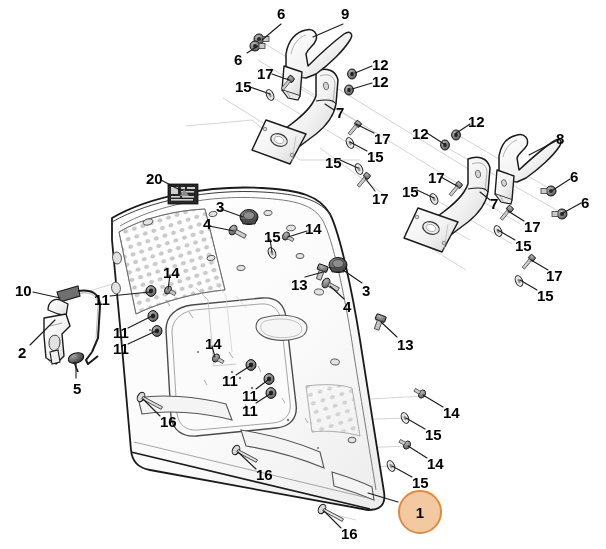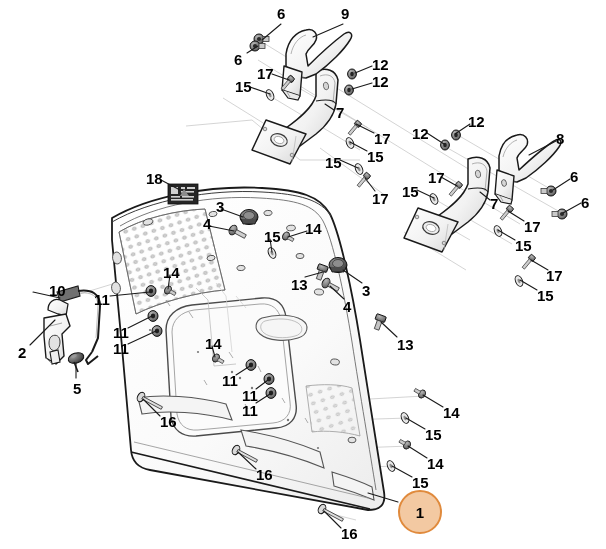--- a/index.html
+++ b/index.html
@@ -572,35 +572,35 @@
       <div class="callout-label" style="left: 556px; top: 131px;">8</div>
       <div class="callout-label" style="left: 325px; top: 155px;">15</div>
       <div class="callout-label" style="left: 372px; top: 191px;">17</div>
       <div class="callout-label" style="left: 570px; top: 169px;">6</div>
       <div class="callout-label" style="left: 581px; top: 195px;">6</div>
       <div class="callout-label" style="left: 428px; top: 170px;">17</div>
       <div class="callout-label" style="left: 402px; top: 184px;">15</div>
       <div class="callout-label" style="left: 490px; top: 196px;">7</div>
       <div class="callout-label" style="left: 524px; top: 219px;">17</div>
       <div class="callout-label" style="left: 515px; top: 238px;">15</div>
-      <div class="callout-label" style="left: 146px; top: 171px;">18</div>
+      <div class="callout-label" style="left: 146px; top: 171px;">20</div>
       <div class="callout-label" style="left: 216px; top: 199px;">3</div>
       <div class="callout-label" style="left: 203px; top: 216px;">4</div>
       <div class="callout-label" style="left: 305px; top: 221px;">14</div>
       <div class="callout-label" style="left: 264px; top: 229px;">15</div>
       <div class="callout-label" style="left: 546px; top: 268px;">17</div>
       <div class="callout-label" style="left: 537px; top: 288px;">15</div>
       <div class="callout-label" style="left: 291px; top: 277px;">13</div>
       <div class="callout-label" style="left: 362px; top: 283px;">3</div>
       <div class="callout-label" style="left: 343px; top: 299px;">4</div>
       <div class="callout-label" style="left: 163px; top: 265px;">14</div>
       <div class="callout-label" style="left: 94px; top: 292px;">11</div>
       <div class="callout-label" style="left: 113px; top: 325px;">11</div>
       <div class="callout-label" style="left: 113px; top: 341px;">11</div>
-      <div class="callout-label" style="left: 15px; top: 283px; margin-left: 34px;">10</div>
+      <div class="callout-label" style="left: 15px; top: 283px;">10</div>
       <div class="callout-label" style="left: 18px; top: 345px;">2</div>
       <div class="callout-label" style="left: 73px; top: 381px;">5</div>
       <div class="callout-label" style="left: 397px; top: 337px;">13</div>
       <div class="callout-label" style="left: 205px; top: 336px;">14</div>
       <div class="callout-label" style="left: 222px; top: 373px;">11</div>
       <div class="callout-label" style="left: 242px; top: 388px;">11</div>
       <div class="callout-label" style="left: 242px; top: 403px;">11</div>
       <div class="callout-label" style="left: 443px; top: 405px;">14</div>
       <div class="callout-label" style="left: 425px; top: 427px;">15</div>
       <div class="callout-label" style="left: 427px; top: 456px;">14</div>

